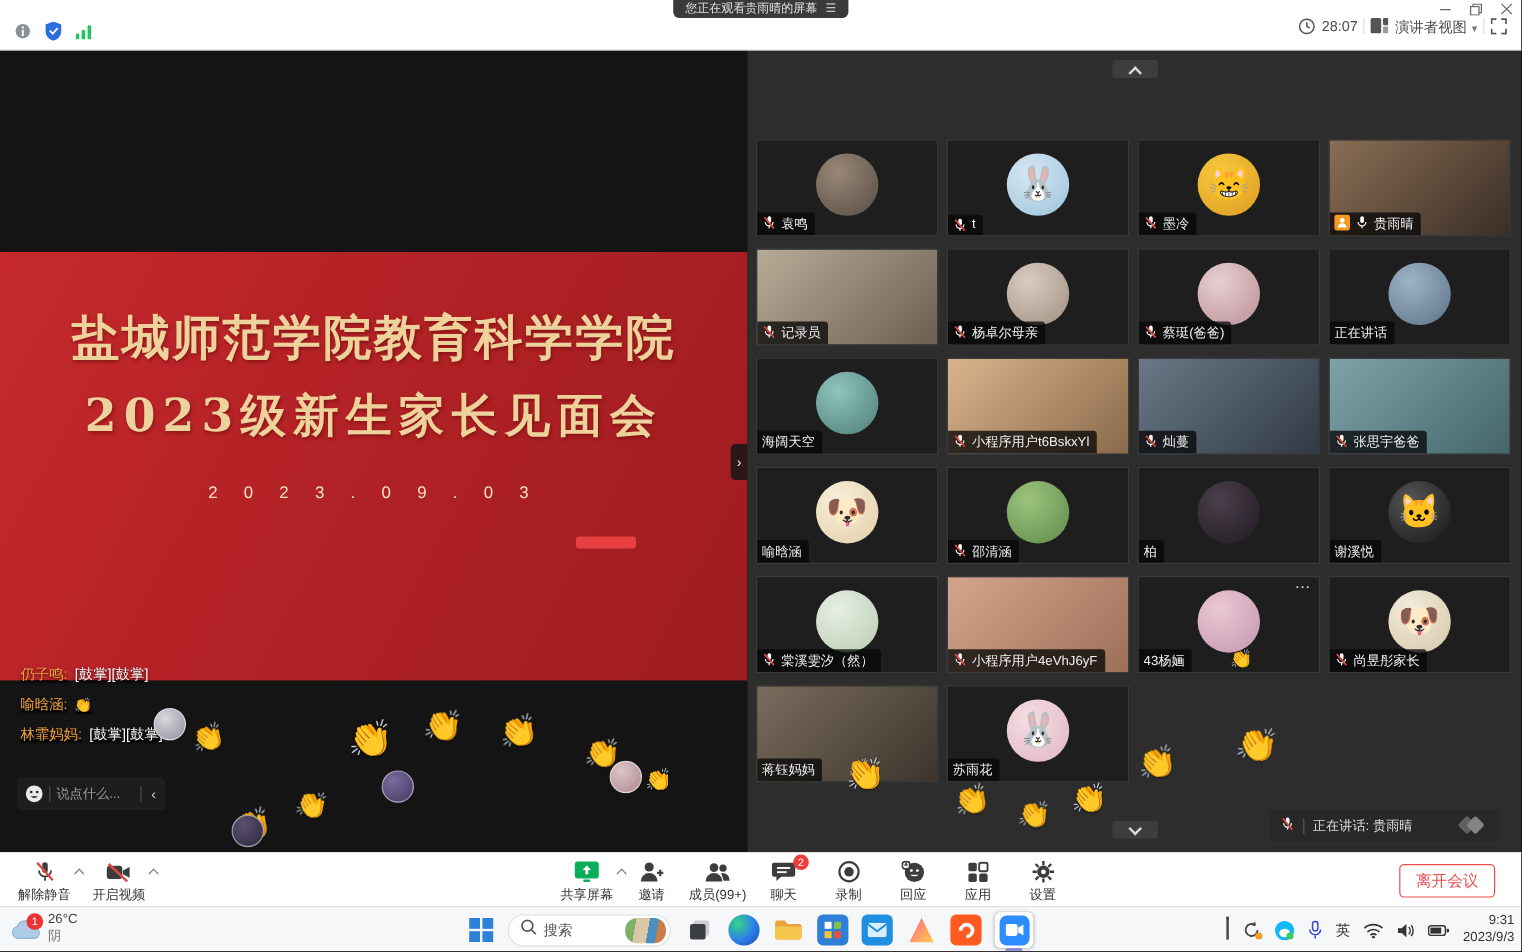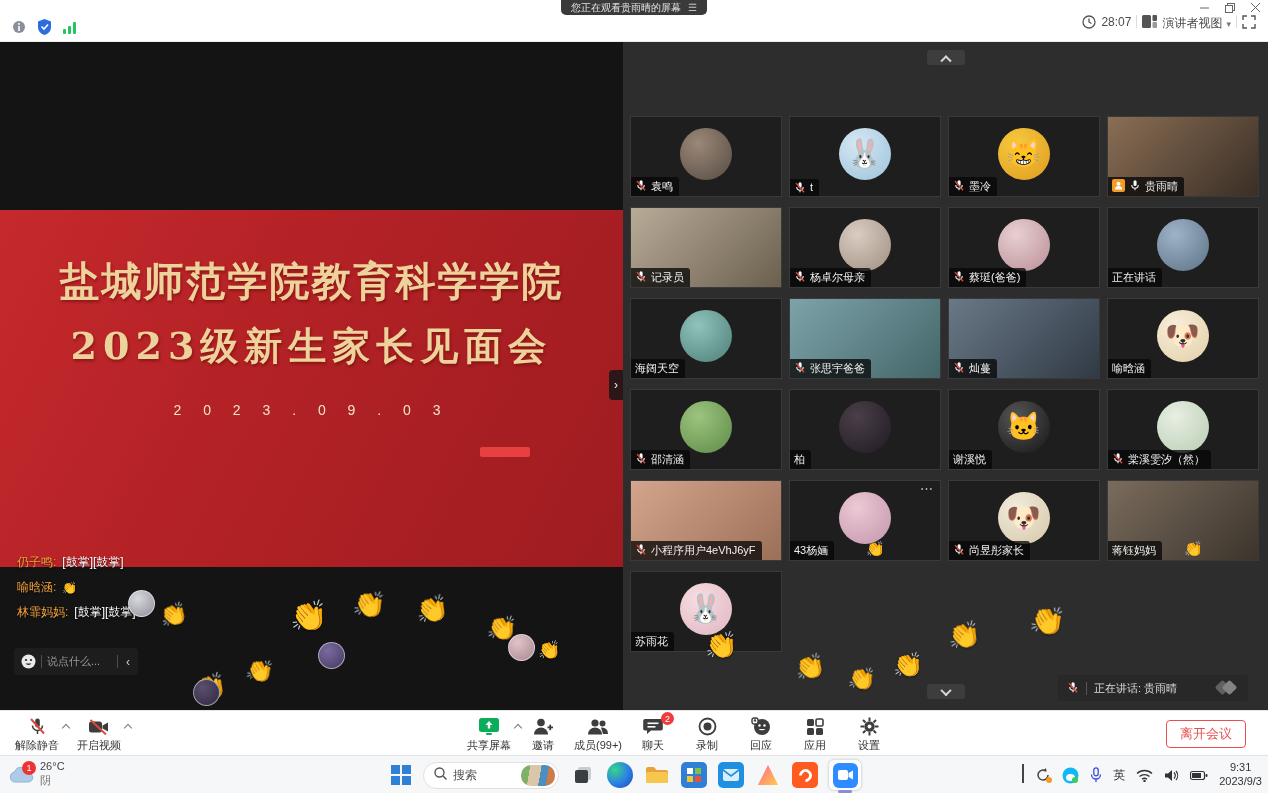--- a/index.html
+++ b/index.html
@@ -28,21 +28,21 @@
   .slide-head { display:flex; align-items:flex-start; gap:12px; padding:24px 0 0 30px; }
   .logo-texts .cn-row { color:#fff; font-size:21px; font-weight:bold; font-family:"DejaVu Serif",serif; letter-spacing:2px; }
   .logo-texts .en { color:rgba(255,255,255,.85); font-size:8px; letter-spacing:1px; margin-top:3px; }
   .slide-title1 { margin-top:44px; text-align:center; font-size:40px; font-weight:bold; color:#eed29b; font-family:"DejaVu Serif",serif; text-shadow:1px 2px 3px rgba(100,10,10,.55); letter-spacing:2px; }
   .slide-title2 { margin-top:12px; text-align:center; font-size:38px; font-weight:bold; color:#eed29b; font-family:"DejaVu Serif",serif; text-shadow:1px 2px 3px rgba(100,10,10,.55); letter-spacing:6px; }
   .slide-date { margin-top:30px; text-align:center; color:#f3e4c4; font-size:14px; letter-spacing:9px; }
   .red-tag { position:absolute; left:480px; top:237px; width:50px; height:10px; background:#ef4444; border-radius:2px; opacity:.9; }
   .expand-arrow { position:absolute; right:0; top:328px; width:14px; height:30px; background:rgba(22,22,22,.85); color:#eee; border-radius:4px 0 0 4px; display:flex; align-items:center; justify-content:center; font-size:12px; cursor:pointer; }
 
   
-  .chat-overlay { position:absolute; left:17px; top:512px; display:flex; flex-direction:column; gap:8px; font-size:12px; z-index:5; }
+  .chat-overlay { position:absolute; left:17px; top:512px; display:flex; flex-direction:column; gap:8px; font-size:12px; z-index:5;text-decoration:underline; }
   .chat-line { display:flex; gap:6px; align-items:center; text-shadow:0 1px 2px rgba(0,0,0,.8); }
   .chat-name { color:#f2a23a; }
   .chat-text { color:#fff; }
   .chat-input { position:absolute; left:14px; top:606px; width:124px; height:27px; background:rgba(30,30,30,.92); border-radius:4px; display:flex; align-items:center; z-index:6; }
   .chat-input .ph { color:#9a9a9a; font-size:11px; flex:1; padding:0 5px; white-space:nowrap; }
   .chat-input .vdiv { width:1px; height:13px; background:#4d4d4d; }
   .chat-input .back { color:#cfcfcf; font-size:12px; padding:0 8px; cursor:pointer; }
 
   
   .chev-btn { position:absolute; left:304px; width:38px; height:15px; background:#3d3d3d; border-radius:3px; display:flex; align-items:center; justify-content:center; cursor:pointer; }
@@ -87,21 +87,21 @@
   .wbadge { position:absolute; left:14px; top:-3px; background:#e33; color:#fff; font-size:9px; width:14px; height:14px; border-radius:50%; display:flex; align-items:center; justify-content:center; }
   .tb-center { position:absolute; left:390px; top:0; height:38px; display:flex; align-items:center; gap:11px; }
   .search-pill { width:136px; height:27px; background:#fff; border:1px solid #e0e0e0; border-radius:14px; display:flex; align-items:center; padding:0 3px 0 10px; gap:6px; cursor:pointer; }
   .search-pill .stxt { font-size:12px; color:#555; flex:1; }
   .search-thumb { width:34px; height:21px; border-radius:10px; background:linear-gradient(100deg,#7fb069 0 25%,#d9c7a7 25% 55%,#4a8fbf 55% 75%,#c97b4a 75%); }
   .tb-ic { width:26px; height:26px; border-radius:5px; cursor:pointer; position:relative; flex:none; }
   .tb-active { background:#fdfdfd; box-shadow:0 0 3px rgba(0,0,0,.25); display:flex; align-items:center; justify-content:center; width:32px; height:30px; border-radius:5px; position:relative; cursor:pointer; }
   .tb-active .bar { position:absolute; bottom:-3px; left:9px; width:14px; height:3px; background:#8b8bd8; border-radius:2px; }
   .tray { position:absolute; right:6px; top:0; height:38px; display:flex; align-items:center; gap:11px; }
   .tray .ime { font-size:12px; color:#333; cursor:pointer; }
-  .clockblk { text-align:center; font-size:11px; color:#333; line-height:1.25; cursor:pointer; }
+  .clockblk { text-align:right; font-size:11px; color:#333; line-height:1.25; cursor:pointer; }
 </style>
 </head>
 <body>
 
 <div class="app">
 
   <div class="titlebar">
     <div class="title-pill">
       <span>您正在观看贵雨晴的屏幕</span>
       <span style="opacity:.8">☰</span>
@@ -326,44 +326,57 @@
             <div class="name-pill">
               <span class="nm">正在讲话</span>
             </div>
           </div>
           <div class="tile">
             <div class="avatar" style="background: radial-gradient(circle at 35% 30%, rgb(143, 195, 187), rgb(78, 127, 120));"></div>
             <div class="name-pill">
               <span class="nm">海阔天空</span>
             </div>
           </div>
+          <div class="tile" style="background: linear-gradient(135deg, rgb(216, 180, 142) 0%, rgb(138, 106, 74) 100%);">
+            <div class="name-pill">
+              <span style="display: flex;">
+                <svg width="12" height="13" viewBox="0 0 15 15">
+                  <rect x="5.7" y="1" width="3.8" height="7" rx="1.9" fill="#fff"></rect>
+                  <path d="M3.5 7 a4 4 0 0 0 8 0" fill="none" stroke="#fff" stroke-width="1.3"></path>
+                  <line x1="7.5" y1="11.2" x2="7.5" y2="13.5" stroke="#fff" stroke-width="1.3"></line>
+                  <line x1="2.5" y1="2" x2="12.5" y2="13.5" stroke="#e0483e" stroke-width="1.8"></line>
+                </svg>
+              </span>
+              <span class="nm">小程序用户t6BskxYl</span>
+            </div>
+          </div>
+          <div class="tile" style="background: linear-gradient(135deg, rgb(106, 120, 135) 0%, rgb(48, 58, 69) 100%);">
+            <div class="name-pill">
+              <span style="display: flex;">
+                <svg width="12" height="13" viewBox="0 0 15 15">
+                  <rect x="5.7" y="1" width="3.8" height="7" rx="1.9" fill="#fff"></rect>
+                  <path d="M3.5 7 a4 4 0 0 0 8 0" fill="none" stroke="#fff" stroke-width="1.3"></path>
+                  <line x1="7.5" y1="11.2" x2="7.5" y2="13.5" stroke="#fff" stroke-width="1.3"></line>
+                  <line x1="2.5" y1="2" x2="12.5" y2="13.5" stroke="#e0483e" stroke-width="1.8"></line>
+                </svg>
+              </span>
+              <span class="nm">灿蔓</span>
+            </div>
+          </div>
           <div class="tile" style="background: linear-gradient(135deg, rgb(125, 163, 168) 0%, rgb(68, 102, 107) 100%);">
             <div class="name-pill">
               <span style="display: flex;">
                 <svg width="12" height="13" viewBox="0 0 15 15">
                   <rect x="5.7" y="1" width="3.8" height="7" rx="1.9" fill="#fff"></rect>
                   <path d="M3.5 7 a4 4 0 0 0 8 0" fill="none" stroke="#fff" stroke-width="1.3"></path>
                   <line x1="7.5" y1="11.2" x2="7.5" y2="13.5" stroke="#fff" stroke-width="1.3"></line>
                   <line x1="2.5" y1="2" x2="12.5" y2="13.5" stroke="#e0483e" stroke-width="1.8"></line>
                 </svg>
               </span>
               <span class="nm">张思宇爸爸</span>
-            </div>
-          </div>
-          <div class="tile" style="background: linear-gradient(135deg, rgb(106, 120, 135) 0%, rgb(48, 58, 69) 100%);">
-            <div class="name-pill">
-              <span style="display: flex;">
-                <svg width="12" height="13" viewBox="0 0 15 15">
-                  <rect x="5.7" y="1" width="3.8" height="7" rx="1.9" fill="#fff"></rect>
-                  <path d="M3.5 7 a4 4 0 0 0 8 0" fill="none" stroke="#fff" stroke-width="1.3"></path>
-                  <line x1="7.5" y1="11.2" x2="7.5" y2="13.5" stroke="#fff" stroke-width="1.3"></line>
-                  <line x1="2.5" y1="2" x2="12.5" y2="13.5" stroke="#e0483e" stroke-width="1.8"></line>
-                </svg>
-              </span>
-              <span class="nm">灿蔓</span>
             </div>
           </div>
           <div class="tile">
             <div class="avatar" style="background: radial-gradient(circle at 35% 30%, rgb(247, 238, 218), rgb(227, 207, 168));">🐶</div>
             <div class="name-pill">
               <span class="nm">喻晗涵</span>
             </div>
           </div>
           <div class="tile">
             <div class="avatar" style="background: radial-gradient(circle at 35% 30%, rgb(156, 196, 126), rgb(94, 138, 72));"></div>

